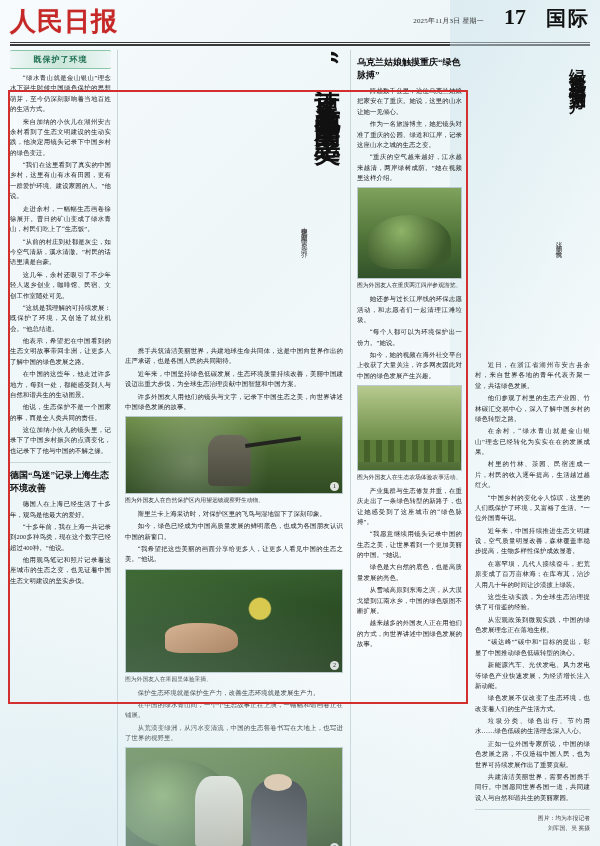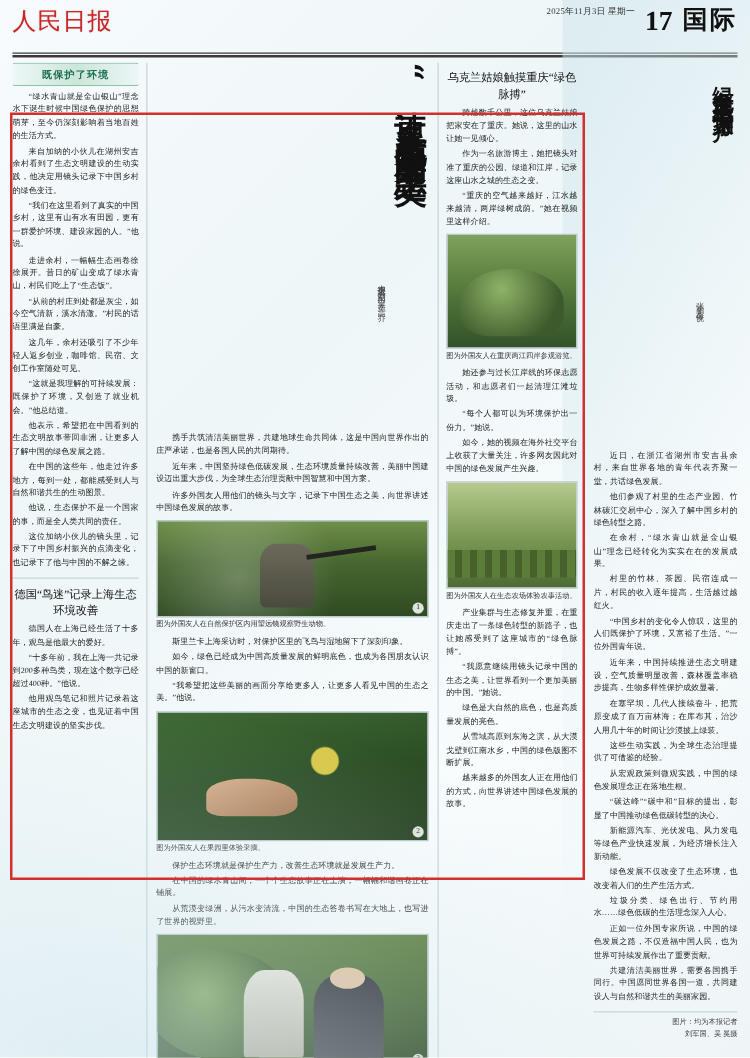--- a/index.html
+++ b/index.html
@@ -41,32 +41,32 @@
   .masthead {
     position: relative;
     height: 34px;
     padding: 6px 10px 0 10px;
     display: flex;
     align-items: flex-start;
     justify-content: space-between;
   }
   .logo {
     font-family: "DejaVu Serif", serif;
-    font-weight: normal;
-    font-size: 19px;
+    font-weight: bold;
+    font-size: 26px;
     letter-spacing: 1px;
     color: #c62828;
     text-shadow: 0 0 1px rgba(198,40,40,0.4);
     line-height: 1;
     padding-top: 2px;
   }
   .masthead-right {
     display: flex;
-    align-items: flex-start;
-    gap: 8px;
+    align-items: flex-end;
+    gap: 20px;
   }
   .issue-date {
     font-size: 7px;
     color: #333;
     letter-spacing: 0.2px;
     position: relative;
     top: -2px;
   }
   .page-number {
     font-family: "Liberation Serif", serif;
@@ -133,22 +133,22 @@
     border-top: 1px solid #8cc4aa;
     border-bottom: 1px solid #8cc4aa;
     border-radius: 2px;
   }
   .banner-green {
     color: #0f5c3d;
   }
 
   .subhead {
     font-size: 9px;
-    font-weight: normal;
-    text-align: center;
+    font-weight: bold;
+    text-align: left;
     line-height: 1.45;
     margin: 6px 0 4px 0;
     color: #111;
   }
   .para {
     font-size: 6.4px;
     line-height: 1.62;
     text-align: justify;
     text-justify: inter-ideograph;
     margin: 0 0 2px 0;

